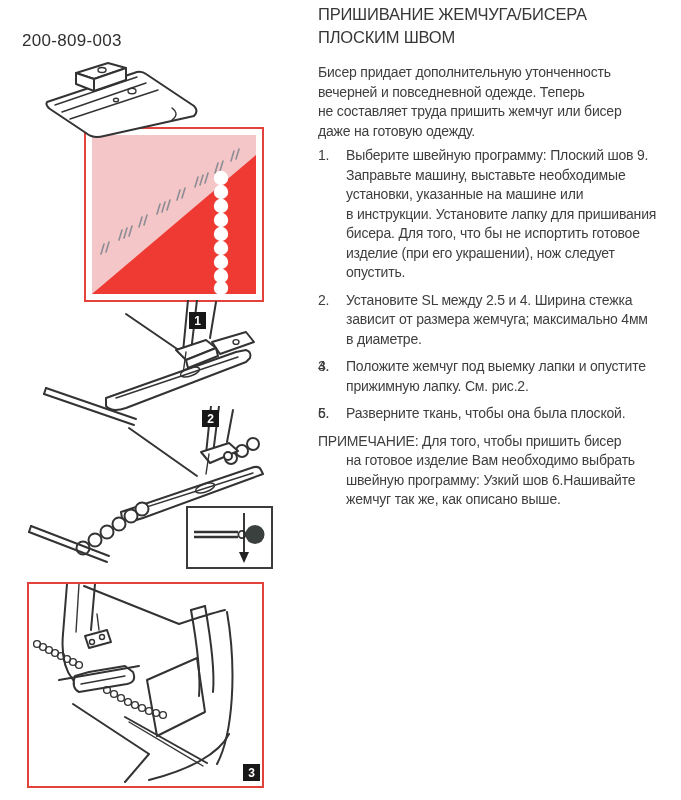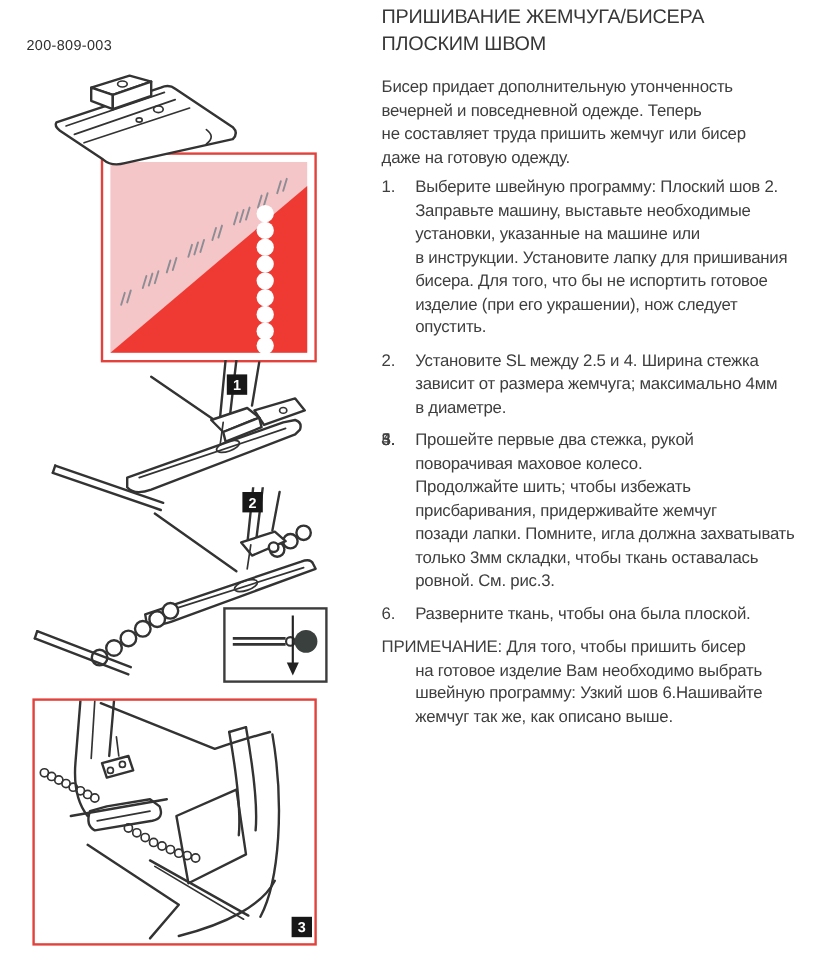--- a/index.html
+++ b/index.html
@@ -2,21 +2,21 @@
 <html><head>
 <meta charset="utf-8">
 <style>
   html,body{margin:0;padding:0;background:#fff;}
   .page{
     position:relative;width:681px;height:800px;background:#ffffff;
     font-family:"Liberation Sans",sans-serif;color:#3e3e3e;overflow:hidden;
   }
   
   .part-number{
-    position:absolute;left:22px;top:31px;font-size:12px;color:#2f2f2f;letter-spacing:.3px;
+    position:absolute;left:22px;top:31px;font-size:17px;color:#2f2f2f;letter-spacing:.3px;
   }
   .foot-illus{position:absolute;left:42px;top:60px;z-index:3;}
   .red-box{
     position:absolute;left:84px;top:127px;width:180px;height:175px;
     border:2px solid #e2423b;background:#fff;box-sizing:border-box;z-index:1;
   }
   .red-box svg{display:block;margin:3px;}
   .fig1-illus{position:absolute;left:40px;top:300px;z-index:2;}
   .fig2-illus{position:absolute;left:25px;top:406px;z-index:2;}
   .badge{
@@ -228,39 +228,34 @@
 
   <div class="right-col">
     <h1 class="doc-title">ПРИШИВАНИЕ ЖЕМЧУГА/БИСЕРА
 ПЛОСКИМ ШВОМ</h1>
     <p class="intro">Бисер придает дополнительную утонченность
 вечерней и повседневной одежде. Теперь
 не составляет труда пришить жемчуг или бисер
 даже на готовую одежду.</p>
 
     <ol class="steps">
-      <li><span class="step-num">1.</span><span>Выберите швейную программу: Плоский шов 2.
+      <li><span class="step-num">1.</span><span>Выберите швейную программу: Плоский шов 9.
 Заправьте машину,  выставьте необходимые
 установки, указанные на машине или
 в инструкции. Установите лапку для пришивания
 бисера. Для того, что бы не испортить готовое
 изделие (при его украшении), нож следует
 опустить.</span></li>
       <li><span class="step-num">2.</span><span>Установите SL между 2.5 и 4. Ширина стежка
 зависит от размера жемчуга; максимально 4мм
 в диаметре.</span></li>
       <li><span class="step-num">3.</span></li>
-      <li><span class="step-num">4.</span></li>
-      <li><span class="step-num">5.</span><span>Прошейте первые два стежка, рукой
-поворачивая маховое колесо.
-Продолжайте шить; чтобы избежать
-присбаривания, придерживайте жемчуг
-позади лапки. Помните, игла должна захватывать
-только 3мм складки, чтобы ткань оставалась
-ровной. См. рис.3.</span></li>
+      <li><span class="step-num">4.</span><span>Положите жемчуг под выемку лапки и опустите
+прижимную лапку. См. рис.2.</span></li>
+      <li><span class="step-num">5.</span></li>
       <li><span class="step-num">6.</span><span>Разверните ткань, чтобы она была плоской.</span></li>
     </ol>
 
     <p class="note"><span>ПРИМЕЧАНИЕ:</span> <span>Для того, чтобы  пришить бисер
 на готовое изделие Вам необходимо выбрать
 швейную программу: Узкий шов 6.Нашивайте
 жемчуг так же, как описано выше.</span></p>
   </div>
 
 </div>

